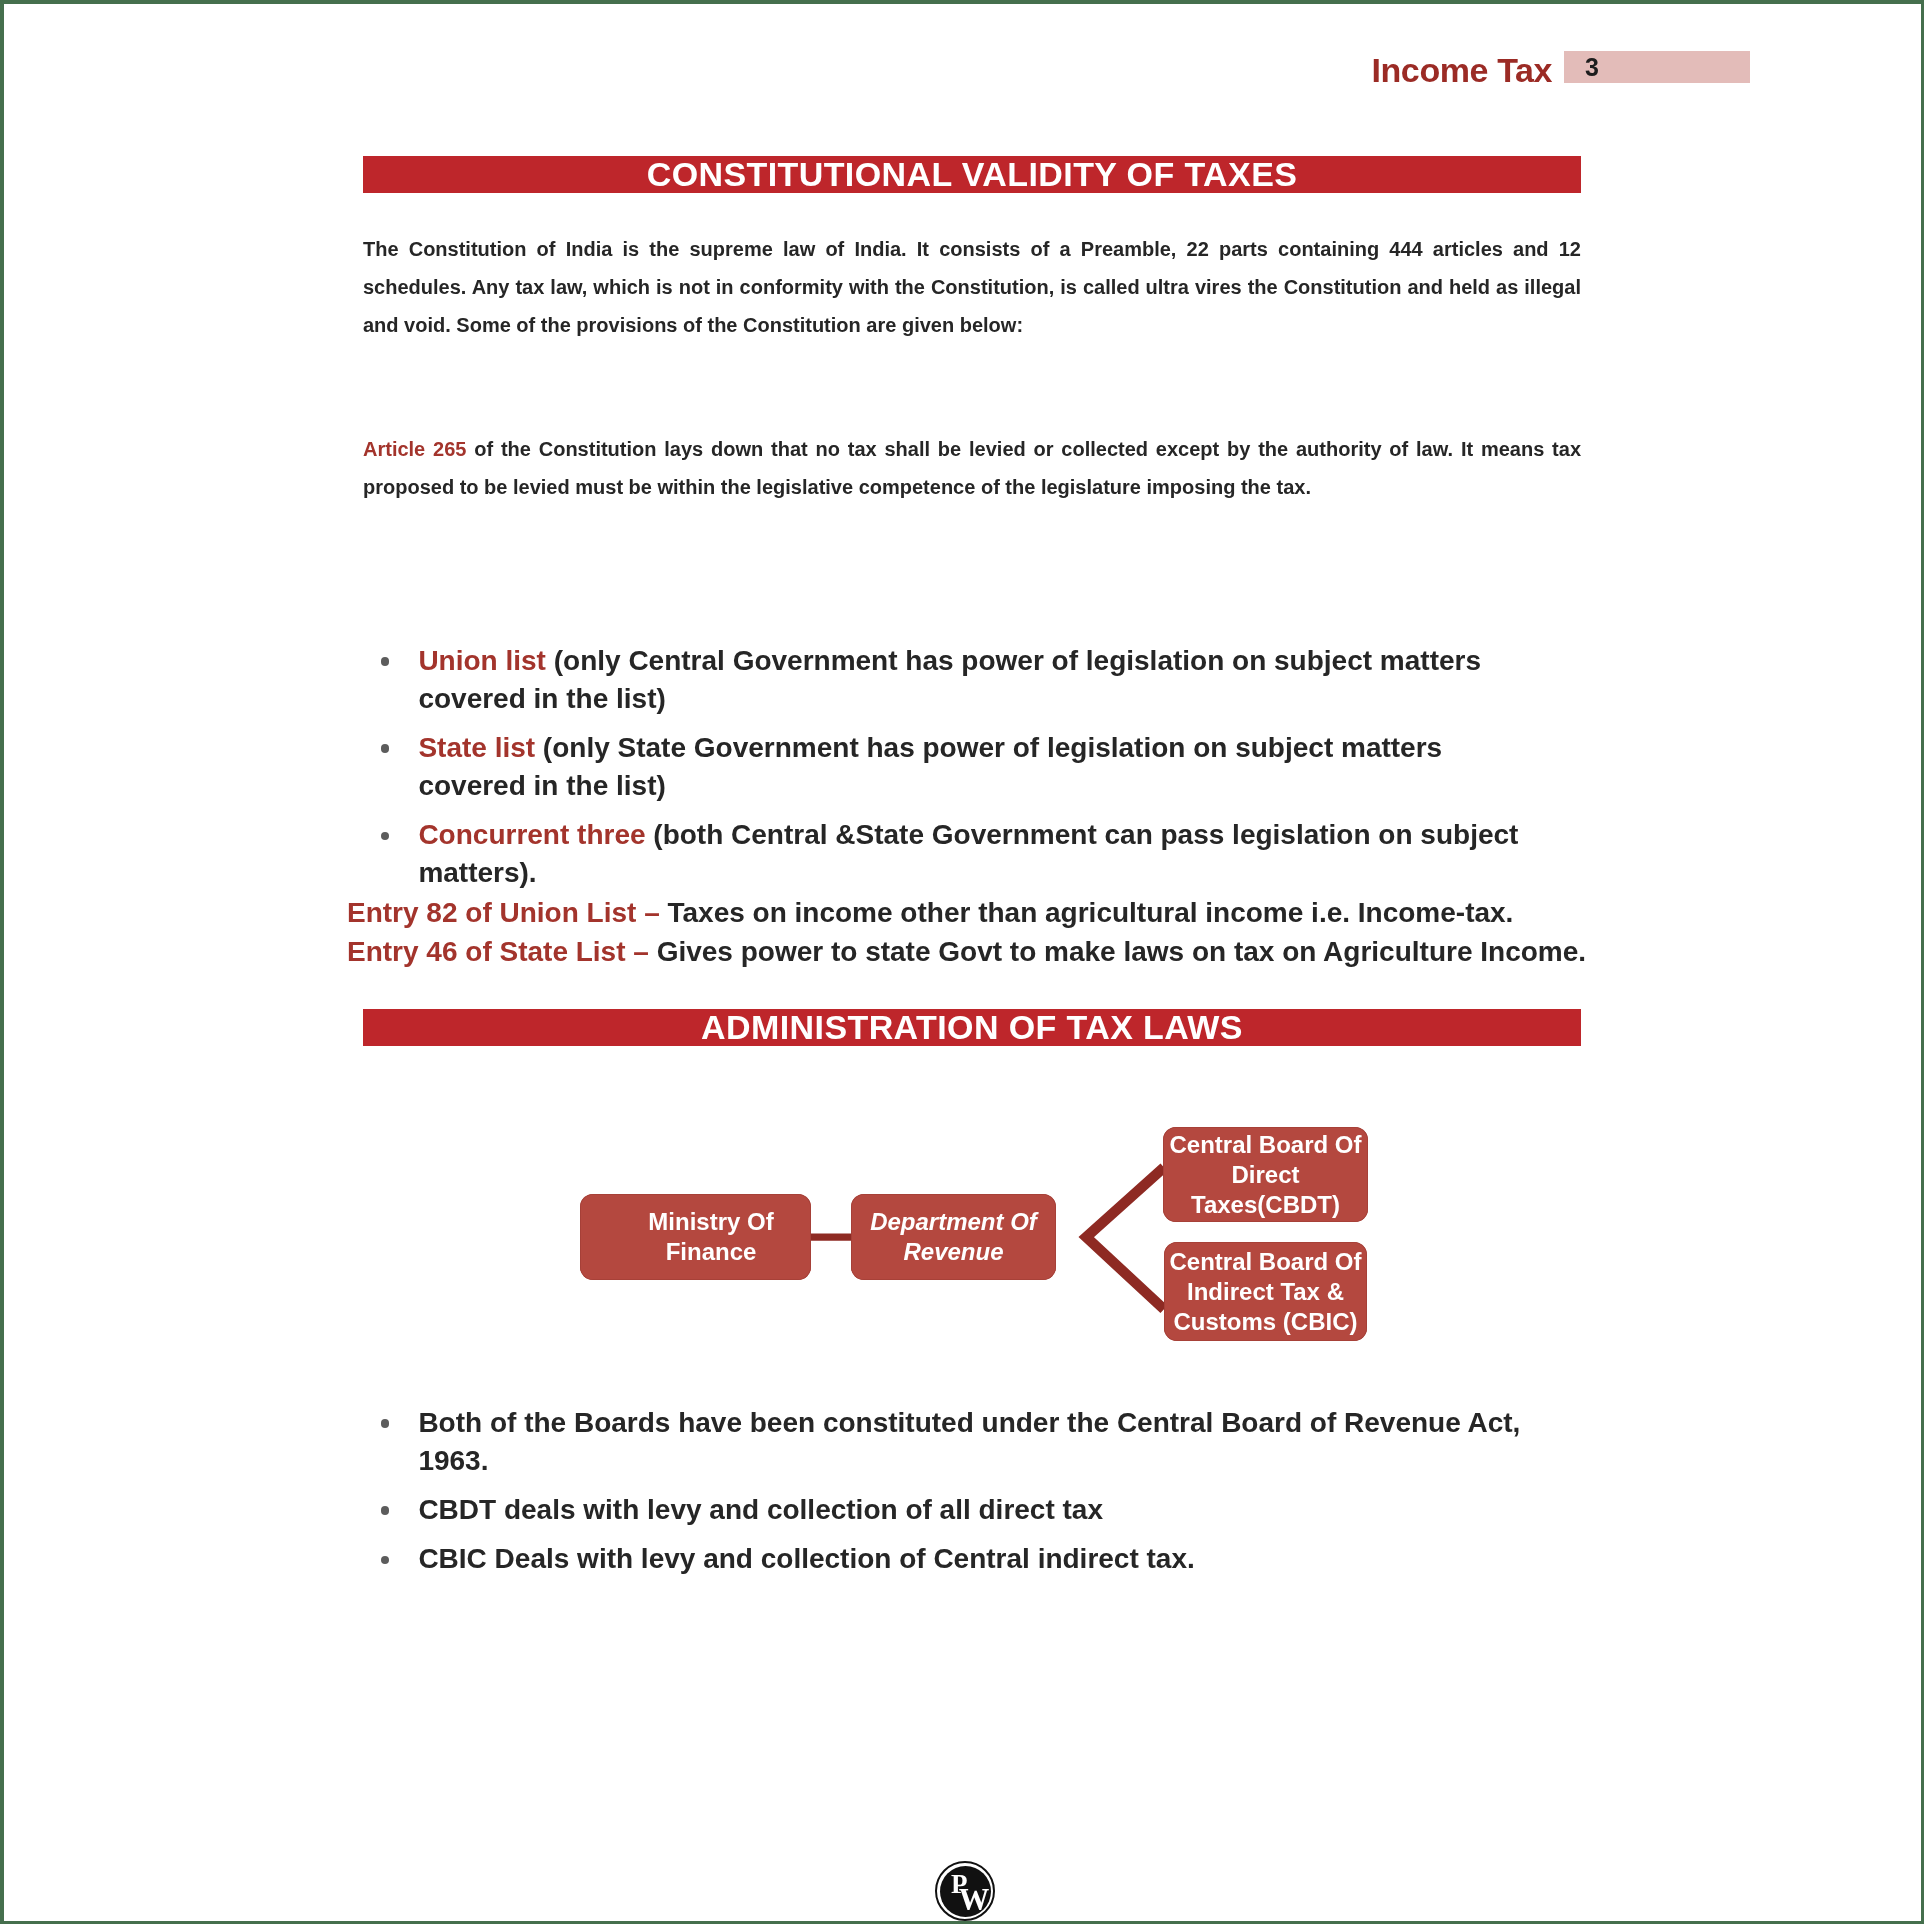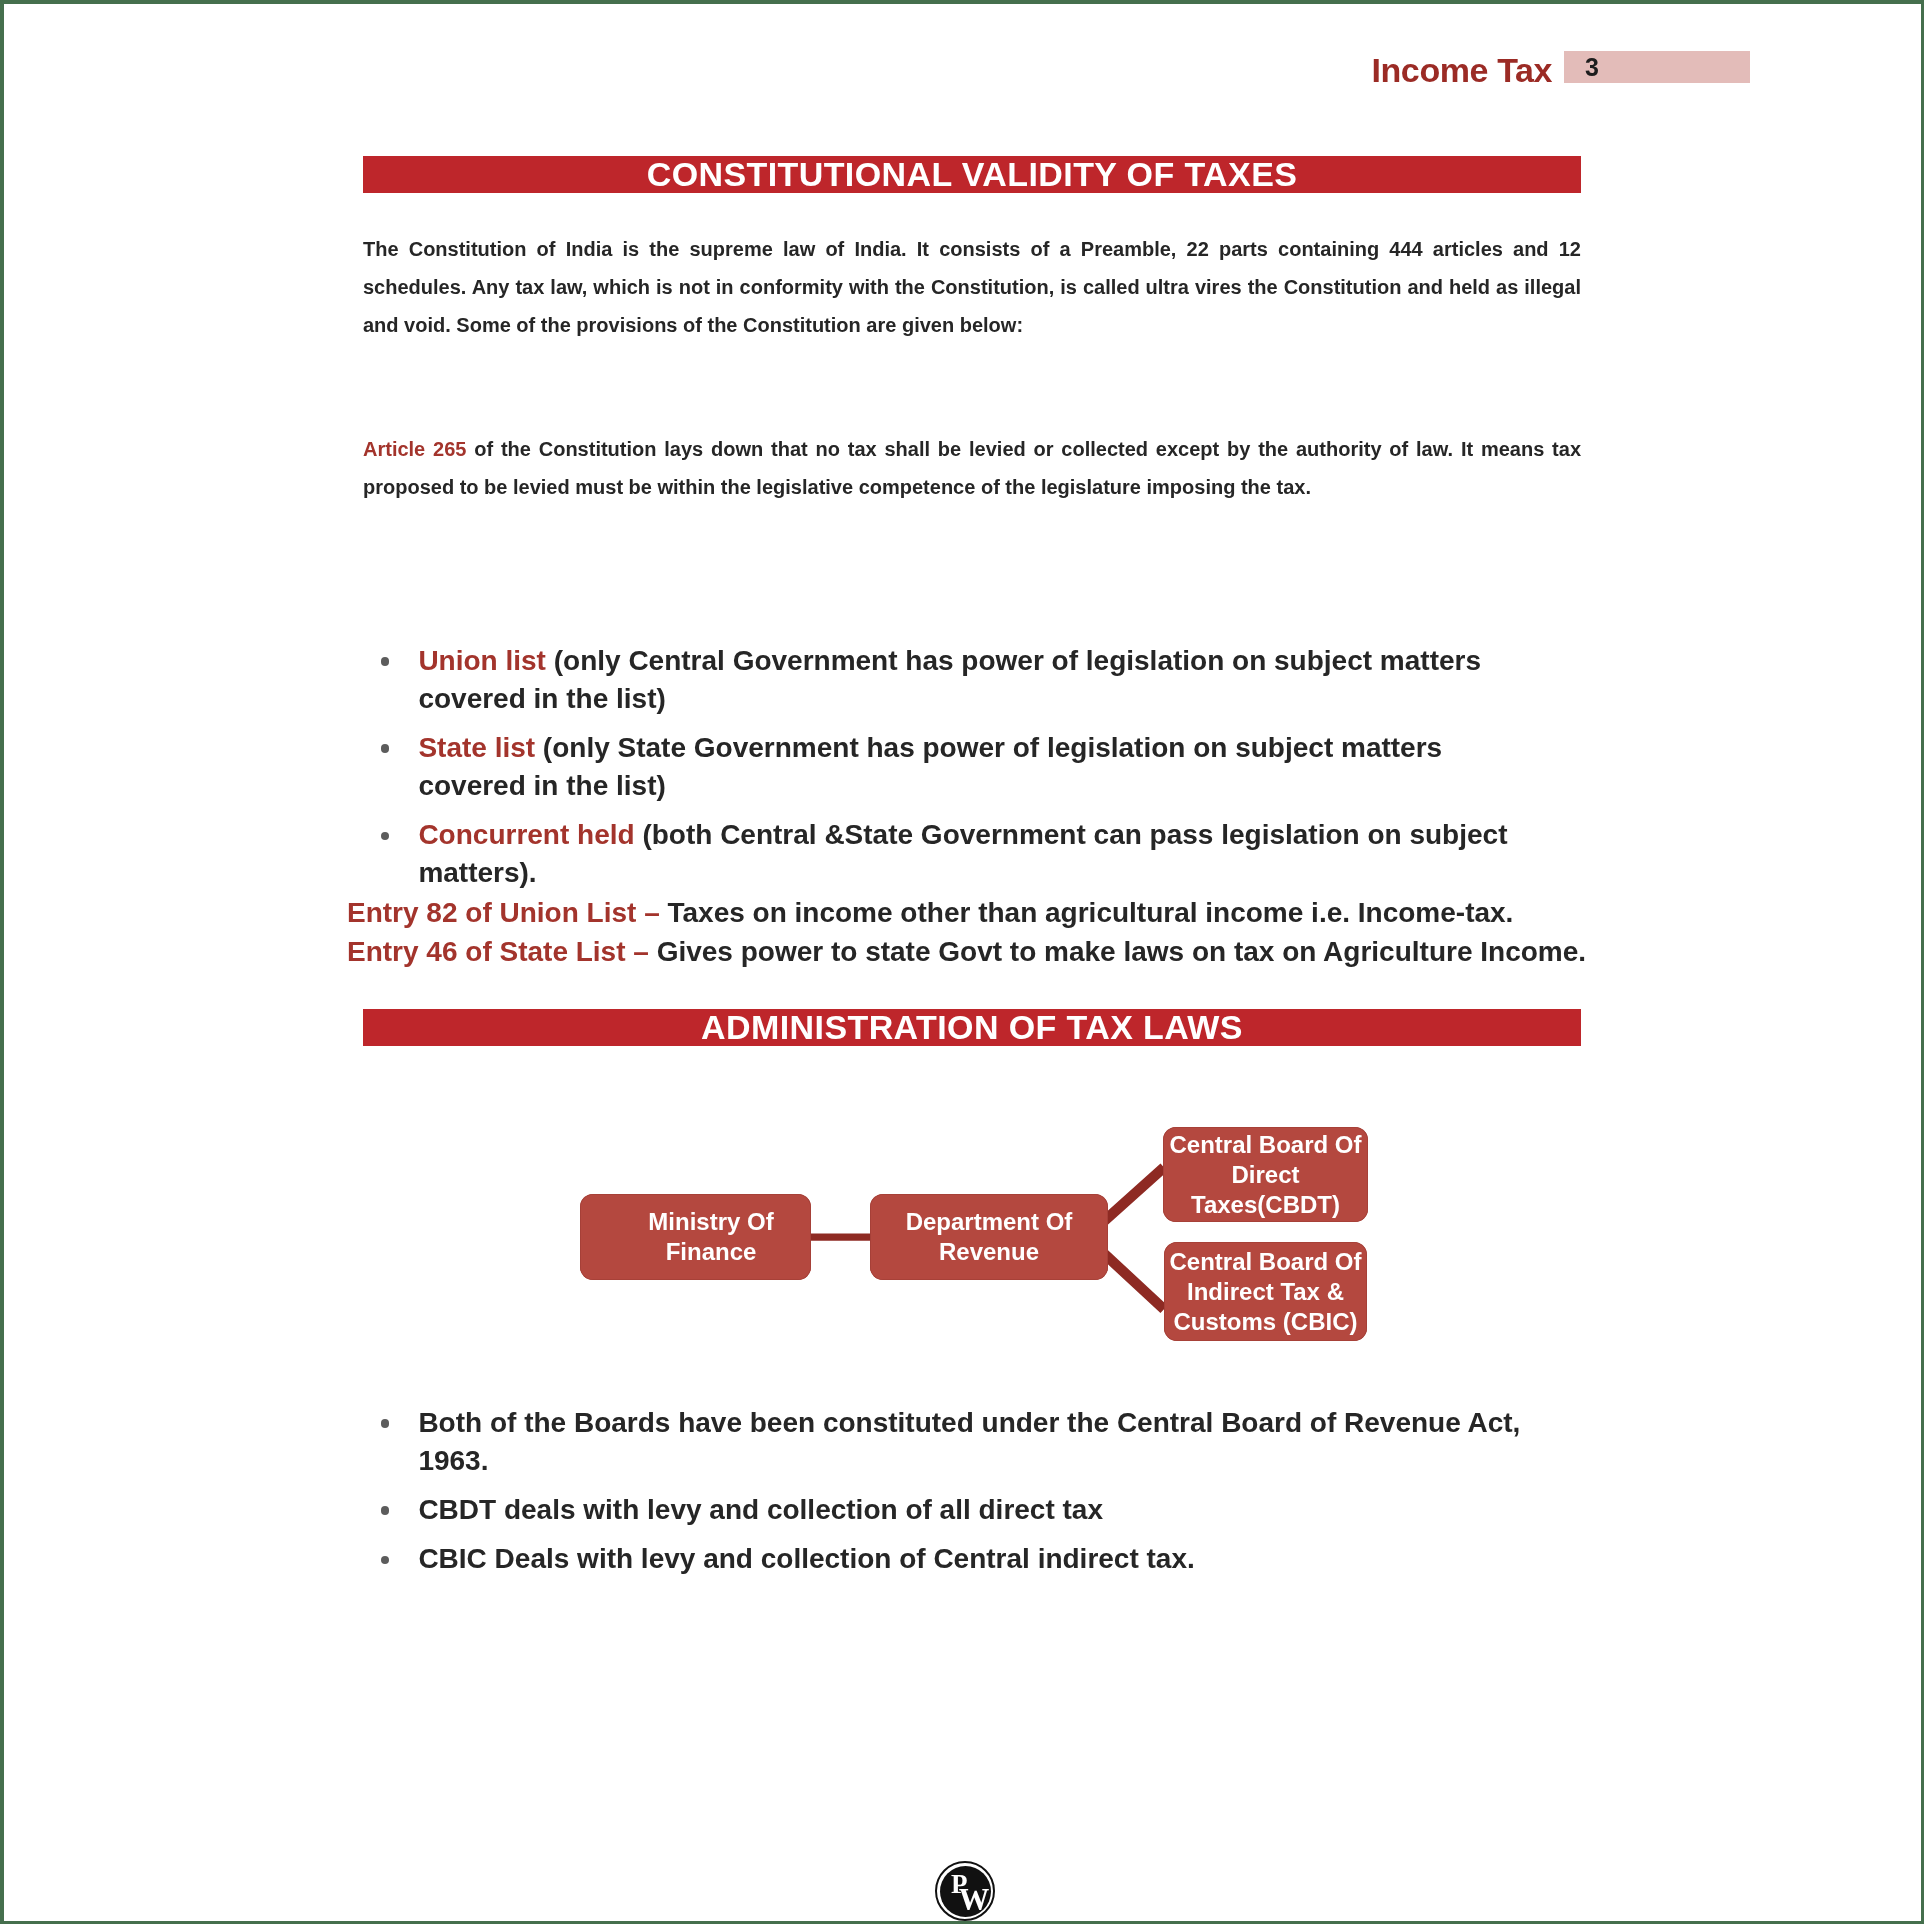--- a/index.html
+++ b/index.html
@@ -77,21 +77,21 @@
   .diagram{left:521px;top:1115px;width:922px;height:241px;}
   .node{
     position:absolute;
     background:#B4483F;border-radius:13px;
     display:flex;align-items:center;justify-content:center;
     color:#ffffff;font-weight:bold;font-size:24px;line-height:30px;
     text-align:center;white-space:pre-line;
     box-shadow:0 0 0 0.8px #a33f37 inset;
   }
   .n1{left:55px;top:75px;width:200px;height:86px;padding-left:31px;}
-  .n2{left:345px;top:75px;width:238px;height:86px;}
+  .n2{left:326px;top:75px;width:205px;height:86px;font-style:italic;}
   .n3{left:638px;top:8px;width:205px;height:95px;}
   .n4{left:639px;top:123px;width:203px;height:99px;}
   .connector-svg{position:absolute;left:0;top:0;}
 
   
   .logo{left:931px;top:1857px;width:61px;height:61px;}
   .logo-ring{
     position:absolute;left:0;top:0;width:56px;height:56px;
     border:2.4px solid #111111;border-radius:50%;
   }
@@ -131,21 +131,21 @@
     </div>
     <div class="bullet-row">
       <span class="dot"></span>
       <div class="bullet-text">
         <span class="red">State list</span><span> (only State Government has power of legislation on subject matters covered in the list)</span>
       </div>
     </div>
     <div class="bullet-row">
       <span class="dot"></span>
       <div class="bullet-text">
-        <span class="red">Concurrent held</span><span> (both Central &amp;State Government can pass legislation on subject matters).</span>
+        <span class="red">Concurrent three</span><span> (both Central &amp;State Government can pass legislation on subject matters).</span>
       </div>
     </div>
   </div>
 
   <div class="abs entries">
     <div class="entry-line">
       <span class="red">Entry 82 of Union List –</span><span> Taxes on income other than agricultural income i.e. Income-tax.</span>
     </div>
     <div class="entry-line">
       <span class="red">Entry 46 of State List –</span><span> Gives power to state Govt to make laws on tax on Agriculture Income.</span>

